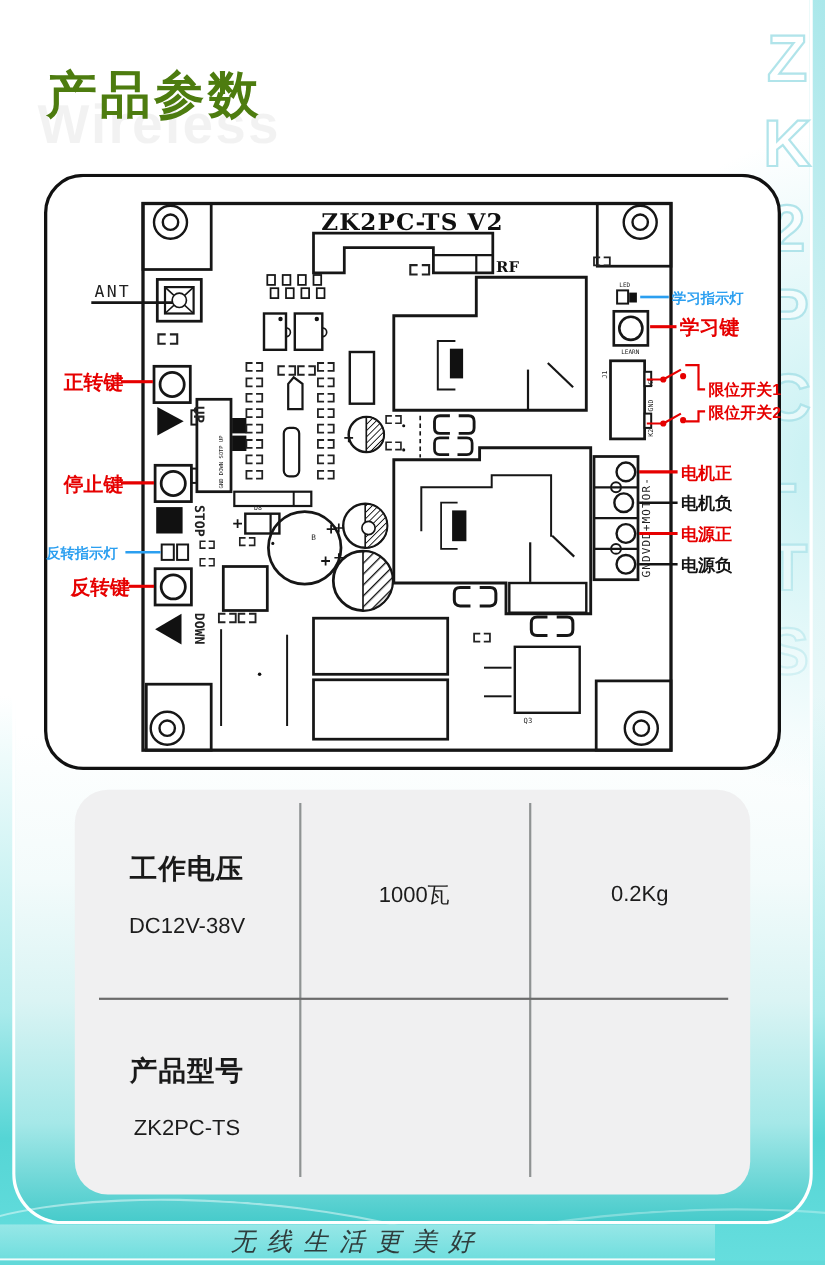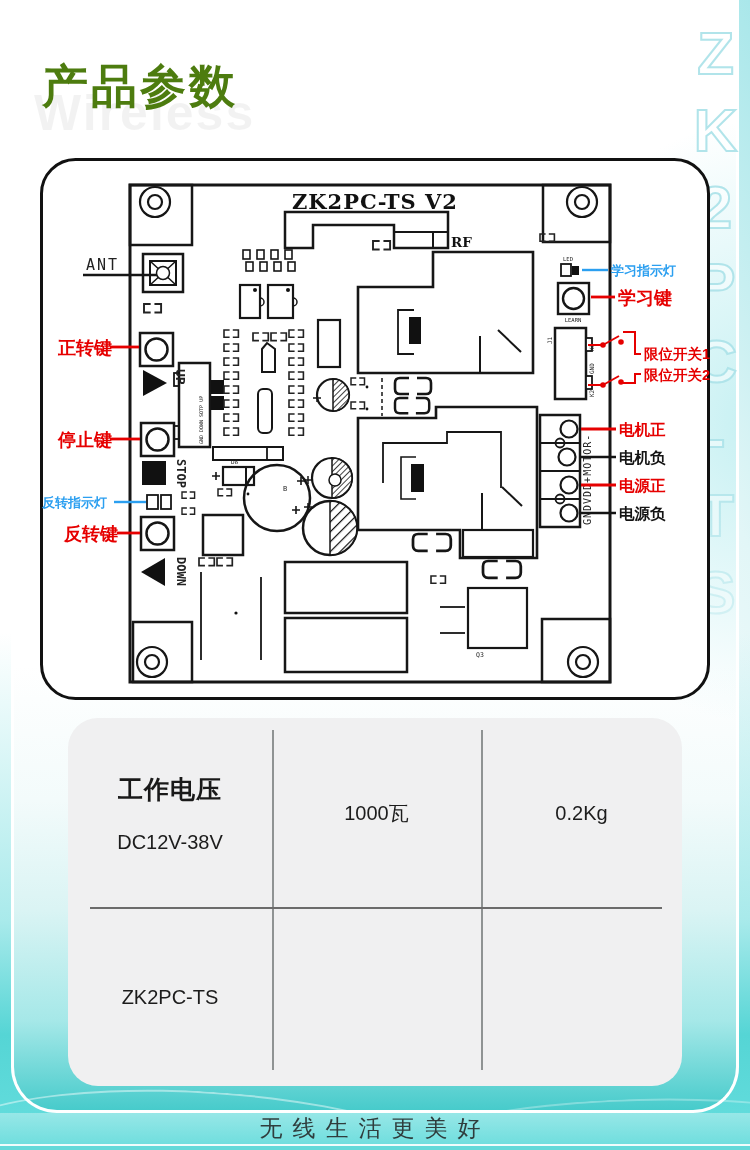--- a/index.html
+++ b/index.html
@@ -35,25 +35,26 @@
   .spec-label{font-size:25px;font-weight:600;color:#191919;letter-spacing:1px;white-space:nowrap;}
   .spec-value{font-size:20px;font-weight:400;color:#1c1c1c;white-space:nowrap;}
   .vdiv{position:absolute;top:12px;width:1.5px;height:340px;background:#8f9393;}
   .vdiv.v1{left:204px;} .vdiv.v2{left:413px;}
   .hdiv{position:absolute;left:22px;top:189px;width:572px;height:1.5px;background:#6b6b6b;}
 
   .wave{position:absolute;border:2px solid rgba(255,255,255,.45);border-color:rgba(255,255,255,.45) transparent transparent transparent;border-radius:50%;}
   .wave.w1{left:-70px;top:1092px;width:560px;height:150px;transform:rotate(4deg);}
   .wave.w2{left:300px;top:1100px;width:620px;height:160px;transform:rotate(-3deg);border-top-color:rgba(255,255,255,.3);}
   .slogan-band{
-    position:absolute;left:0;top:1113px;width:750px;height:31px;
+    position:absolute;left:0;top:1113px;width:650px;height:31px;
     display:flex;align-items:center;justify-content:center;
     font-size:23px;letter-spacing:10px;color:#2f3d3d;
     background:linear-gradient(180deg,#97e7e7,#70dede);
     border-bottom:2px solid rgba(255,255,255,.85);
+    font-style:italic;
   }
   .bottom-strip{position:absolute;left:0;top:1146px;width:750px;height:4px;background:#62d9d9;}
 
   
   .cn-red{fill:#e60000;font:bold 18px "Liberation Sans","DejaVu Sans",sans-serif;}
   .cn-red-m{fill:#e60000;font:bold 15.5px "Liberation Sans","DejaVu Sans",sans-serif;}
   .cn-red-s{fill:#e60000;font:bold 14.5px "Liberation Sans","DejaVu Sans",sans-serif;}
   .cn-blue{fill:#2b9ff0;font:bold 13px "Liberation Sans","DejaVu Sans",sans-serif;}
   .cn-dark{fill:#141414;font:bold 15.5px "Liberation Sans","DejaVu Sans",sans-serif;}
   .silk-b{fill:#111;font-family:"DejaVu Serif","Liberation Serif",serif;font-weight:bold;}
@@ -375,20 +376,21 @@
       <div class="spec-label">工作电压</div>
       <div class="spec-value">DC12V-38V</div>
     </div>
     <div class="spec-cell">
       <div class="spec-value">1000瓦</div>
     </div>
     <div class="spec-cell">
       <div class="spec-value">0.2Kg</div>
     </div>
     <div class="spec-cell">
+      <div class="spec-label">产品型号</div>
       <div class="spec-value">ZK2PC-TS</div>
     </div>
   </div>
 </div>
 
 <div class="wave w1"></div>
 <div class="wave w2"></div>
 <div class="slogan-band">无线生活更美好</div>
 <div class="bottom-strip"></div>
 

